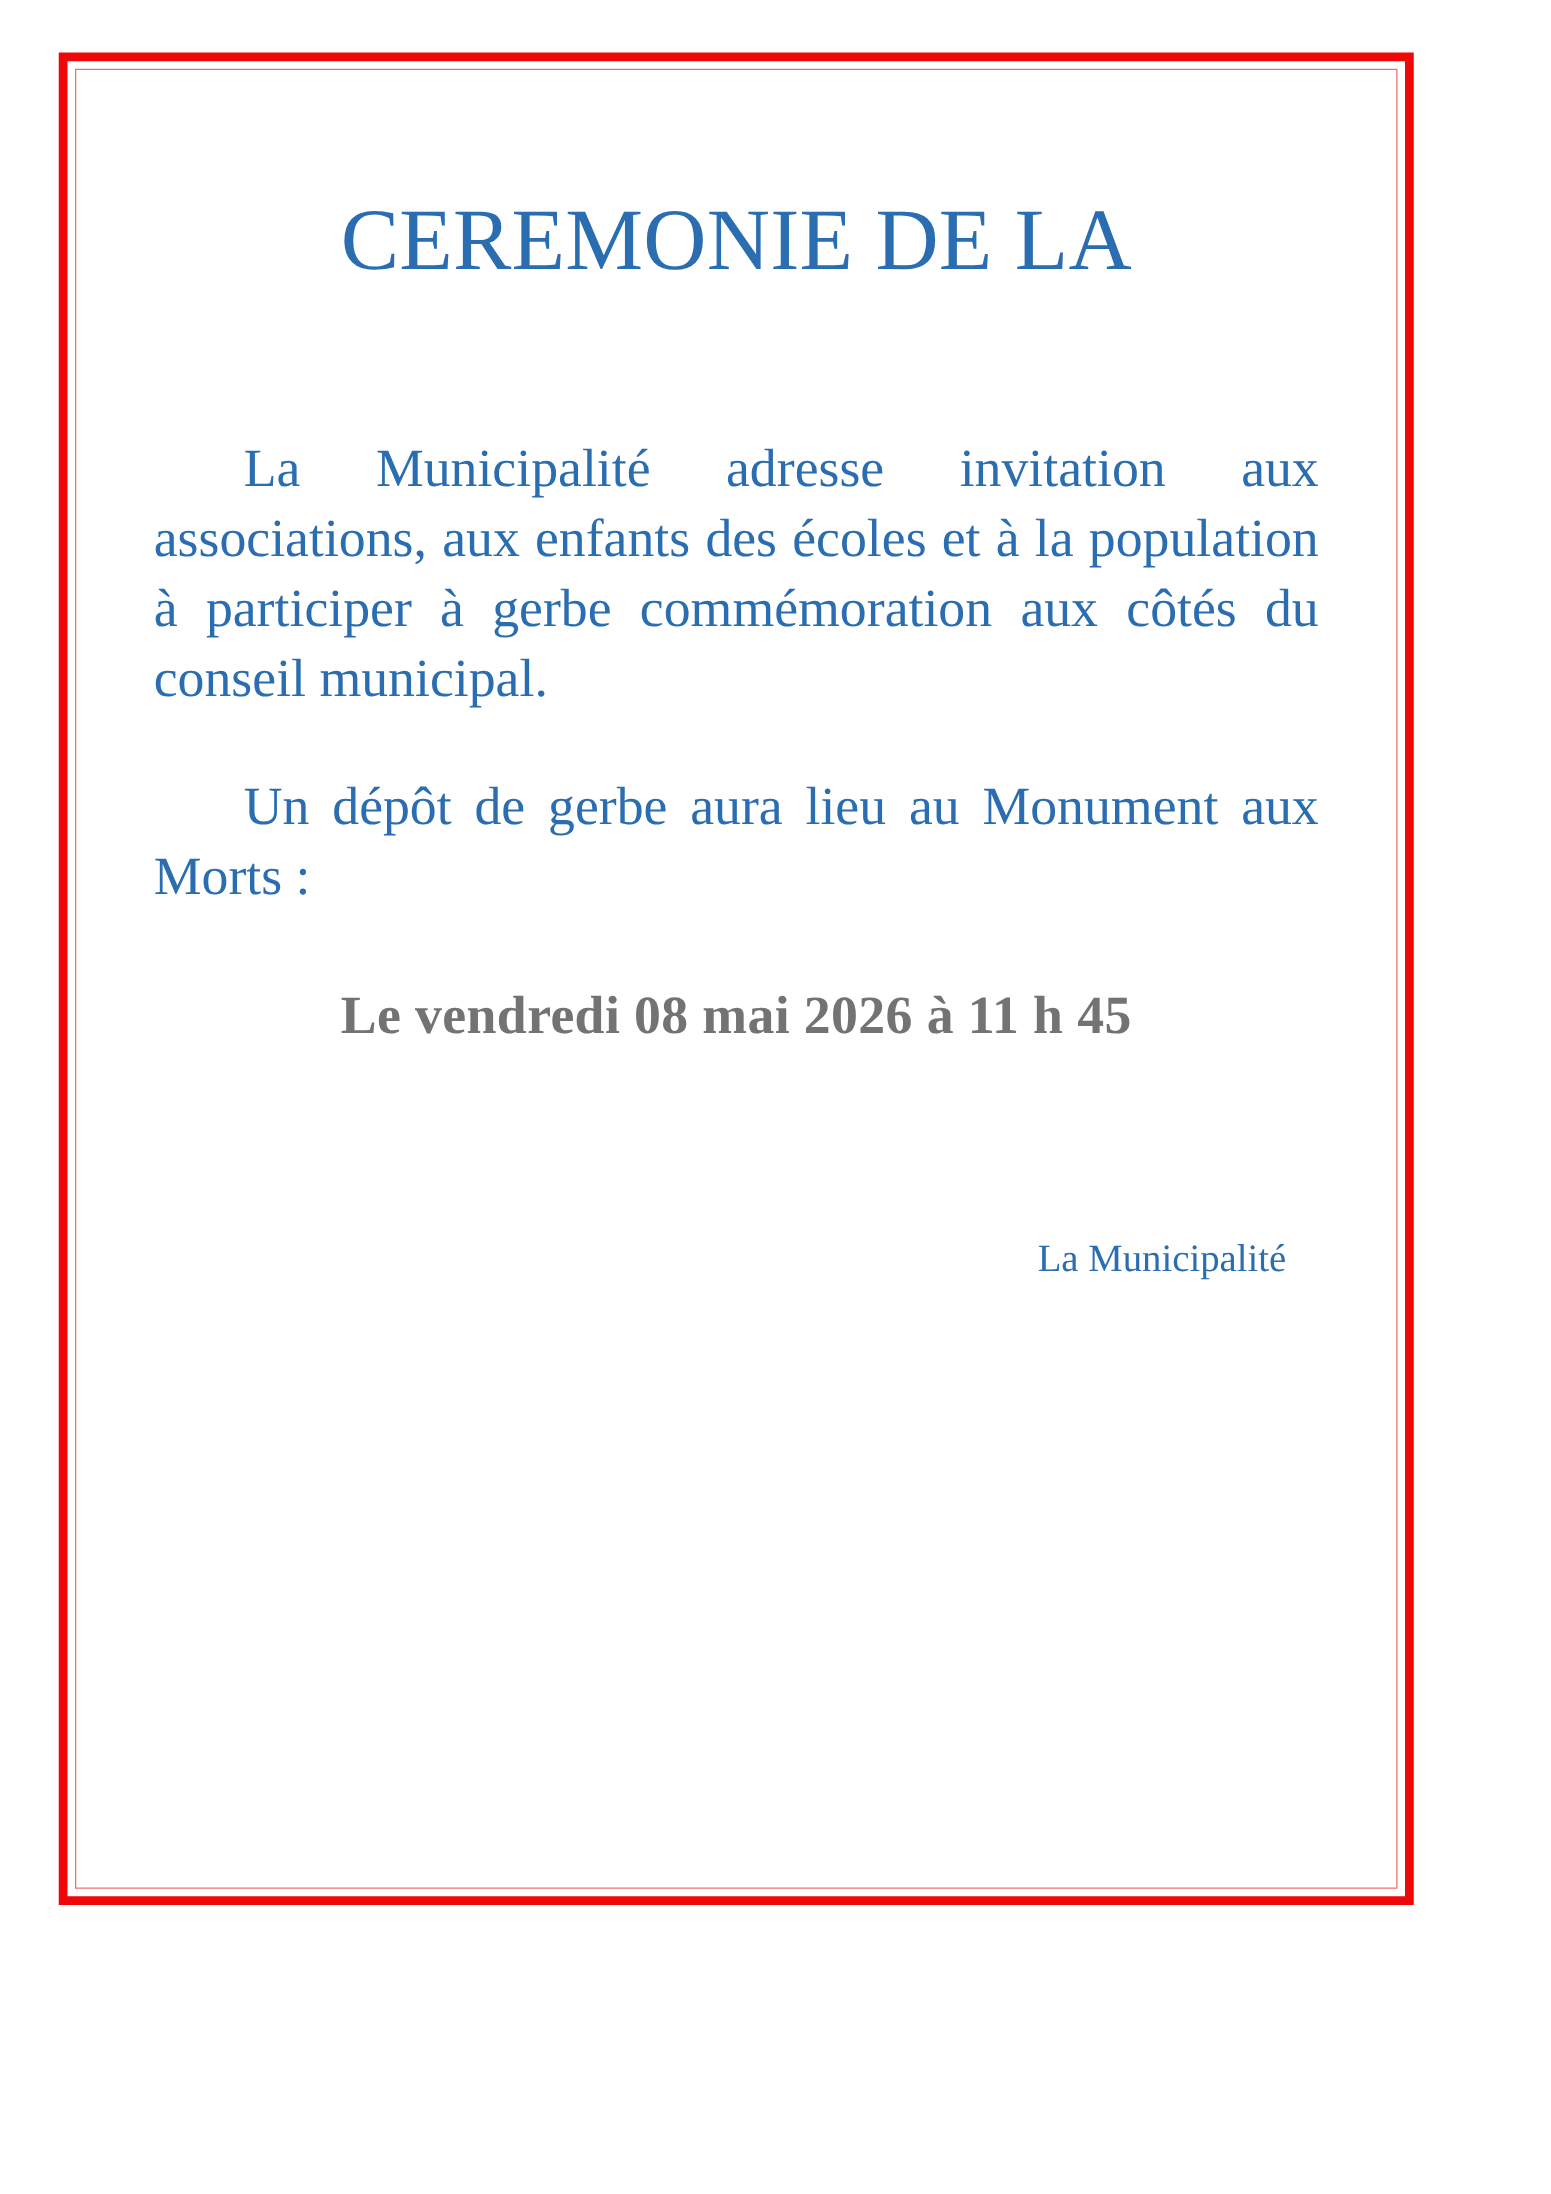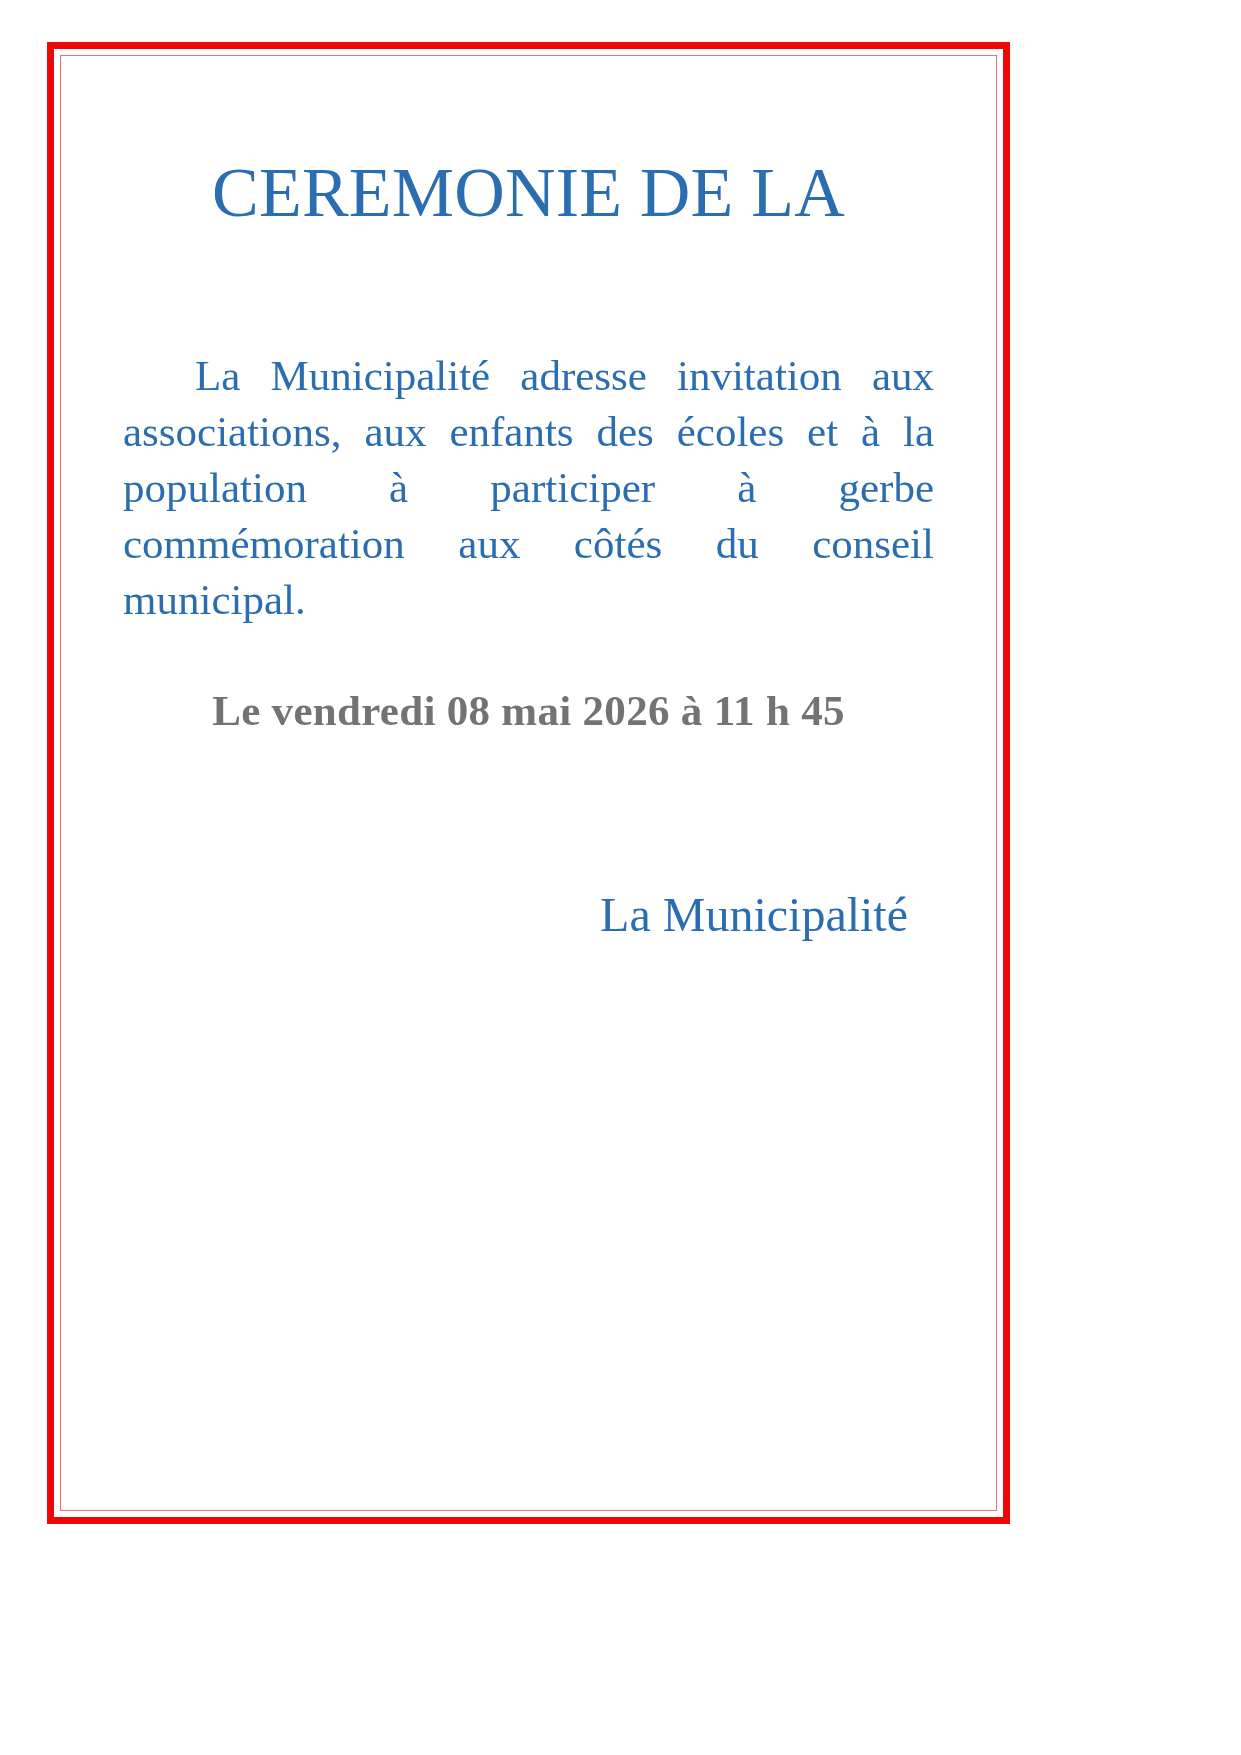--- a/index.html
+++ b/index.html
@@ -13,21 +13,21 @@
     height: 1755px;
     font-family: "Liberation Serif", "DejaVu Serif", serif;
     -webkit-font-smoothing: antialiased;
   }
 
   
   .poster {
     position: absolute;
     left: 47px;
     top: 42px;
-    width: 963px;
+    width: 1084px;
     height: 1482px;
     box-sizing: border-box;
     background: #ffffff;
     border: 7px solid #f00808;
     padding: 6px;
   }
   .poster-inner {
     width: 100%;
     height: 100%;
     box-sizing: border-box;
@@ -78,37 +78,38 @@
     color: #737373;
     font-size: 43px;
     font-weight: bold;
     text-align: center;
     margin: 58px 0 0 0;
     letter-spacing: 0.3px;
   }
 
   .signature {
     color: #2a6db0;
-    font-size: 48px;
+    font-size: 31px;
     text-align: right;
     margin: 152px 0 0 0;
     padding-right: 26px;
   }
 </style>
 </head>
 <body>
 
 <div class="poster">
   <div class="poster-inner">
 
     <h1 class="title">
       <span>CEREMONIE DE LA</span><br>
     </h1>
 
 
     <div class="body-block">
       <p class="para">La Municipalité adresse invitation aux associations, aux enfants des écoles et à la population à participer à gerbe commémoration aux côtés du conseil municipal.</p>
+      <p class="para second">Un dépôt de gerbe aura lieu au Monument aux Morts :</p>
       <div class="date-line">Le vendredi 08 mai 2026 à 11 h 45</div>
       <div class="signature">La Municipalité</div>
     </div>
 
   </div>
 </div>
 
 </body></html>

